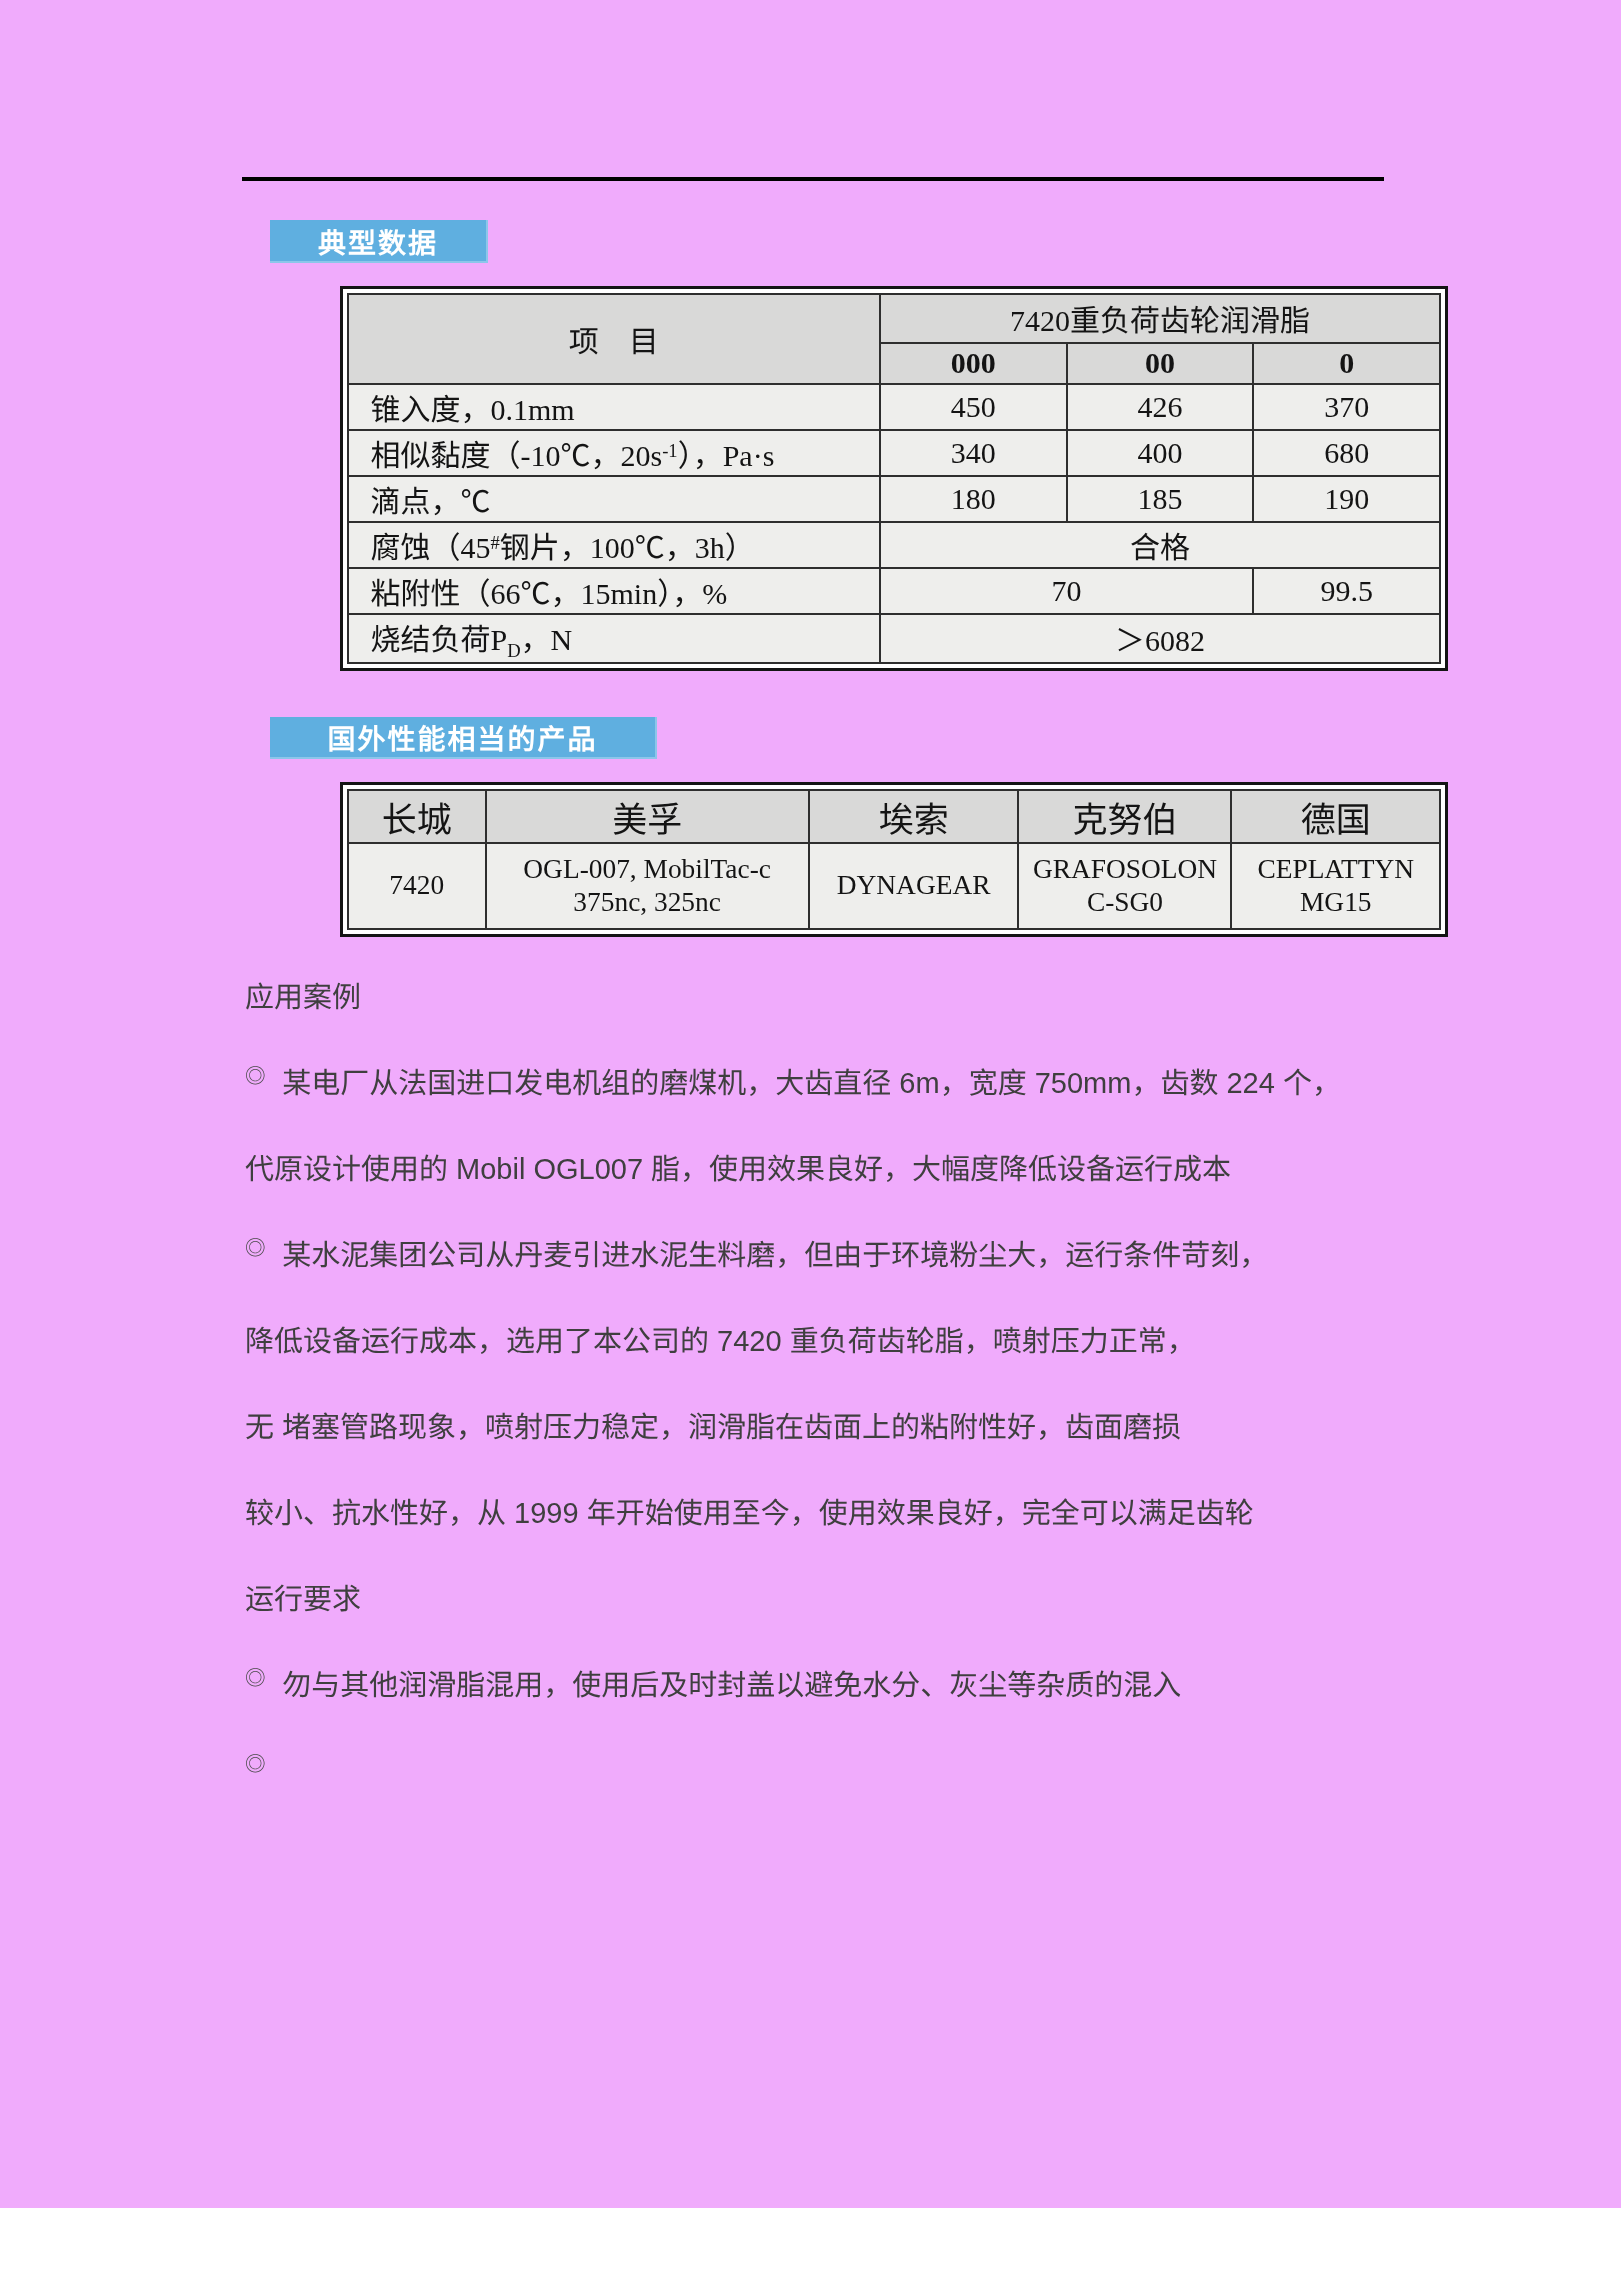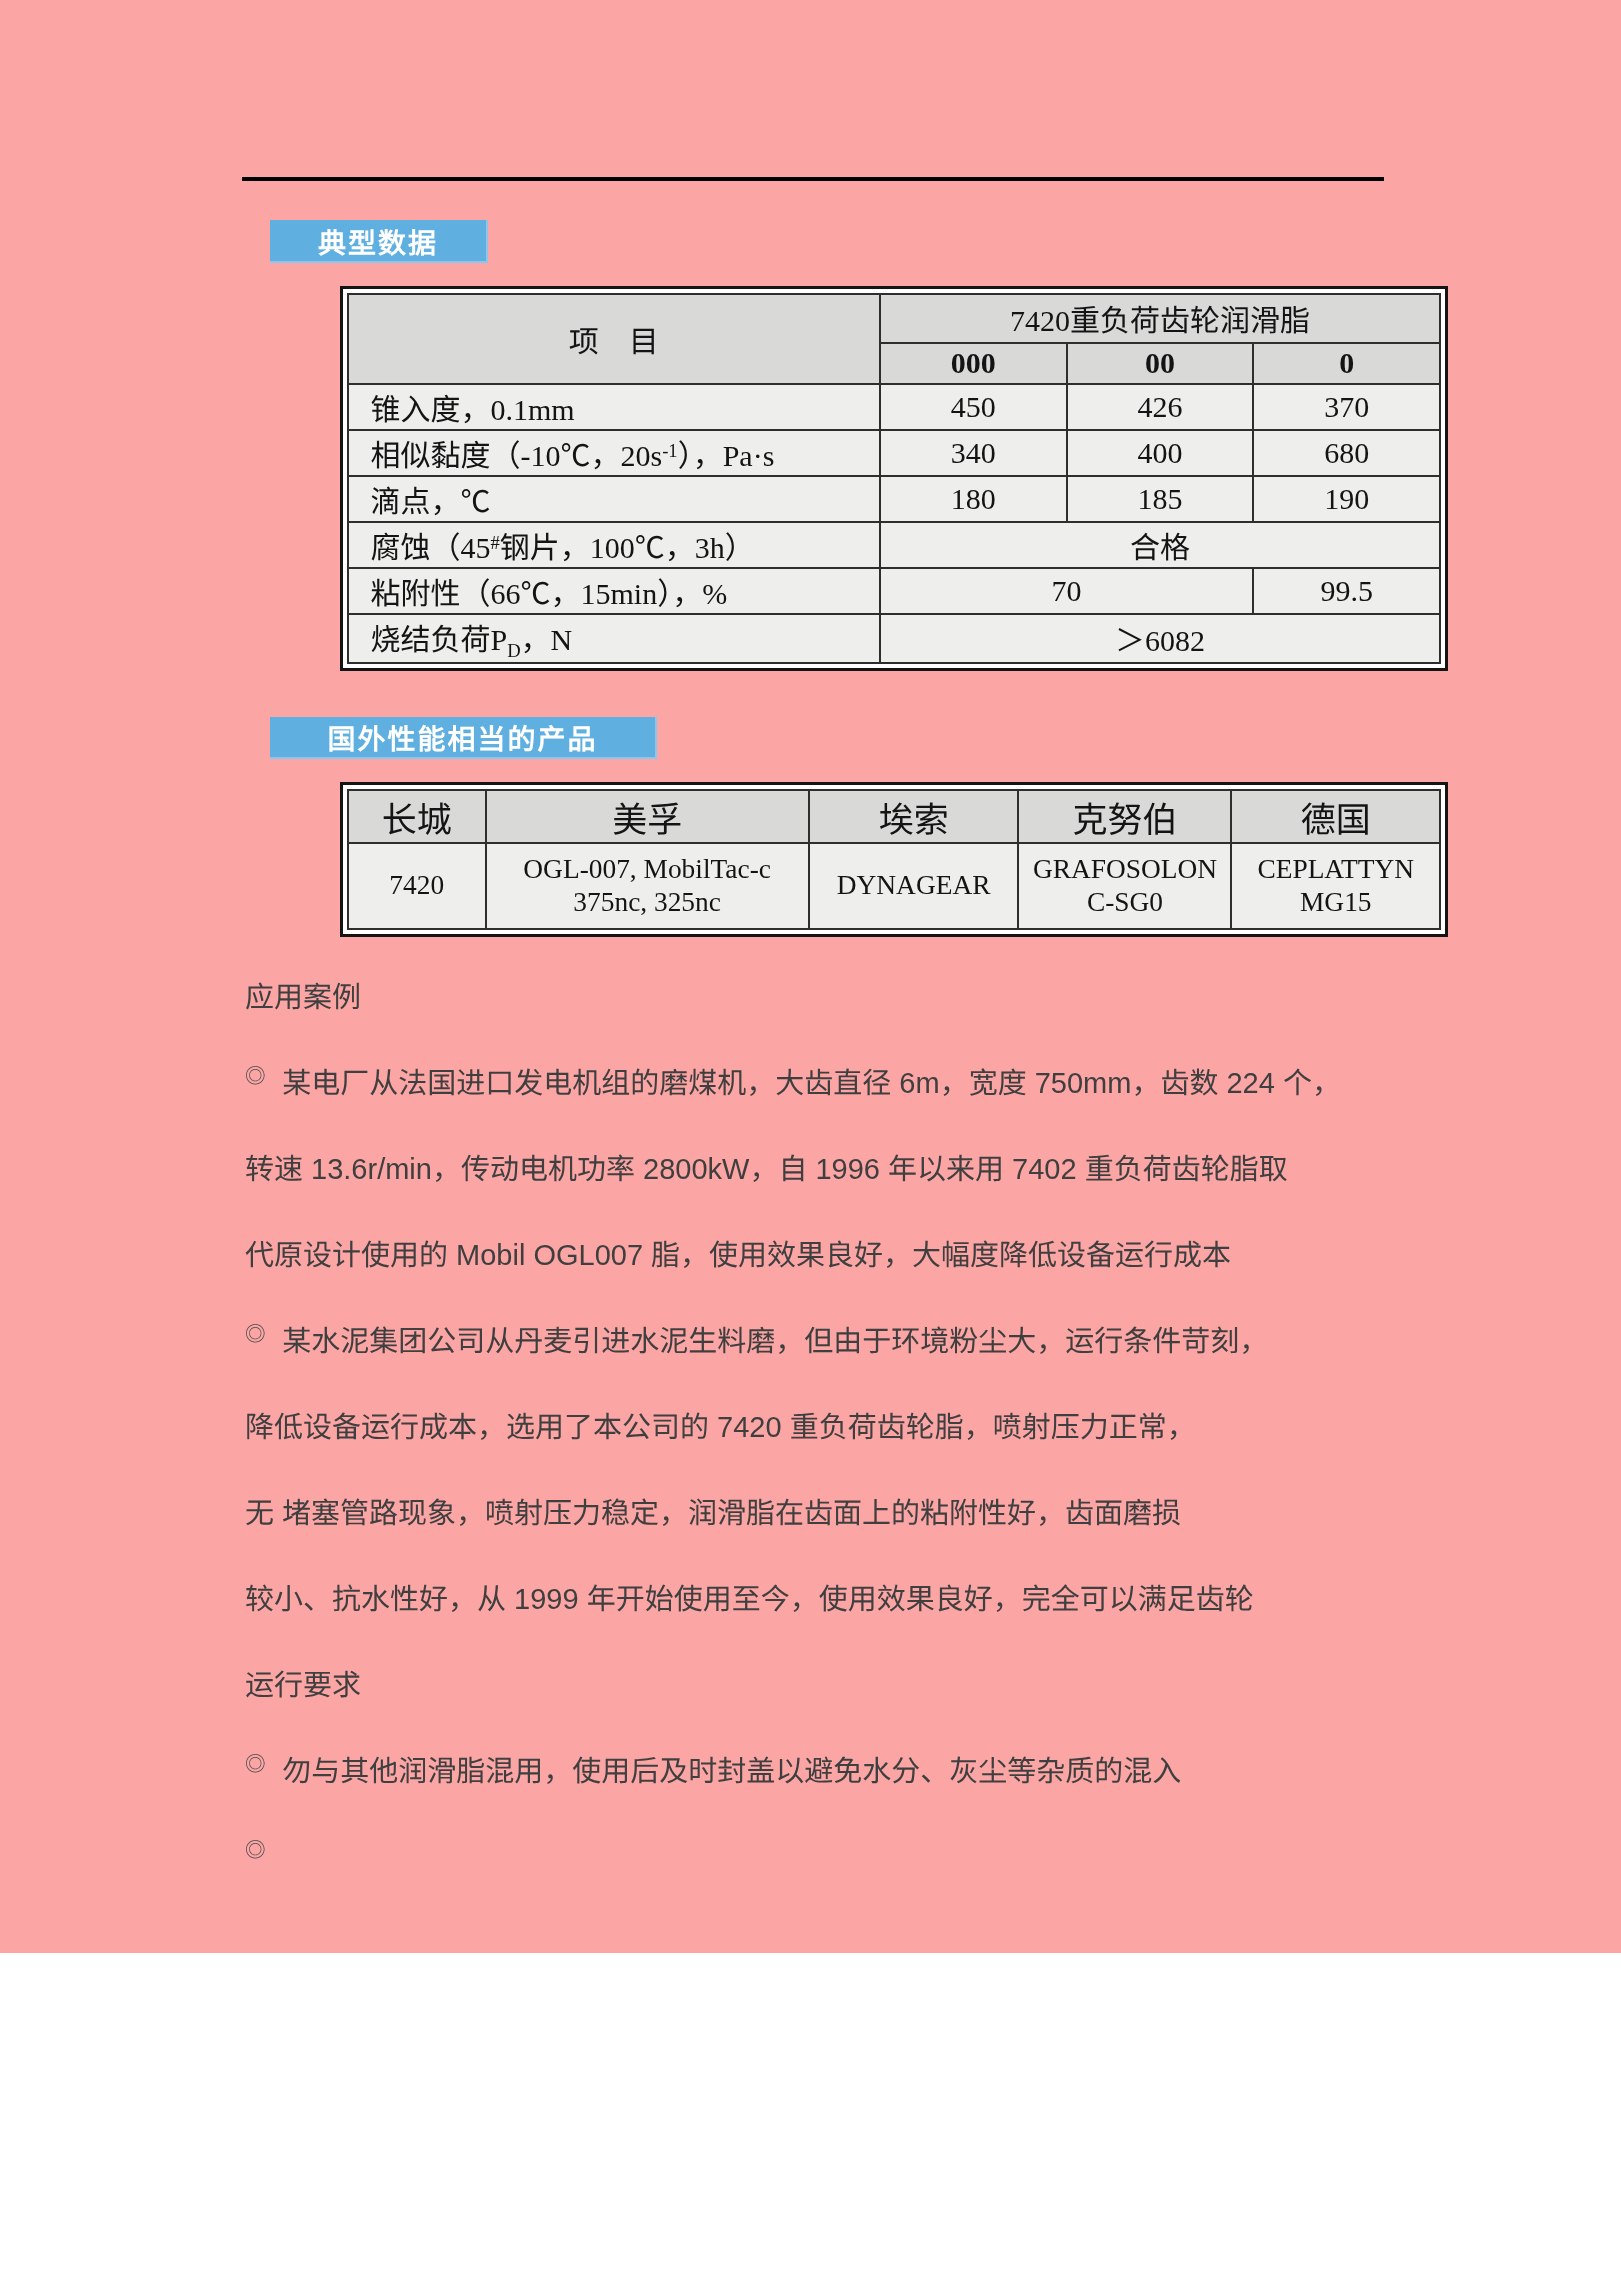--- a/index.html
+++ b/index.html
@@ -1,16 +1,16 @@
 <!DOCTYPE html>
 <html lang="zh-CN"><head>
 <meta charset="utf-8">
 <style>
   html,body{margin:0;padding:0;background:#fff;}
-  .page{position:relative;width:1621px;height:1953px;background:#fca5a5;overflow:hidden;
+  .page{position:relative;width:1621px;height:2208px;background:#f0abfc;overflow:hidden;
         font-family:"Liberation Sans",sans-serif;}
   .top-rule{position:absolute;left:242px;top:177px;width:1142px;height:3.9px;background:#000;}
 
   .badge{position:absolute;background:#5fafe0;color:#ffffff;font-weight:bold;font-size:28px;
          display:flex;align-items:center;justify-content:center;box-sizing:border-box;
          border-right:2.9px solid #8cc6ea;border-bottom:2.9px solid #8cc6ea;letter-spacing:2px;}
   .badge1{left:270px;top:220px;width:218px;height:43px;}
   .badge2{left:270px;top:717px;width:387px;height:42px;}
 
   .tbl-wrap{position:absolute;border:3.9px solid #141414;background:#ffffff;padding:3.9px;box-sizing:border-box;}
@@ -128,23 +128,20 @@
 
   <div class="body-text">
     <div class="line">
         <span>应用案例</span>
       </div>
     <div class="line">
         <span class="bullet">◎</span>
         <span>某电厂从法国进口发电机组的磨煤机，大齿直径 6m，宽度 750mm，齿数 224 个，</span>
       </div>
     <div class="line">
-        <span>转速 13.6r/min，传动电机功率 2800kW，自 1996 年以来用 7402 重负荷齿轮脂取</span>
-      </div>
-    <div class="line">
         <span>代原设计使用的 Mobil OGL007 脂，使用效果良好，大幅度降低设备运行成本</span>
       </div>
     <div class="line">
         <span class="bullet">◎</span>
         <span>某水泥集团公司从丹麦引进水泥生料磨，但由于环境粉尘大，运行条件苛刻，</span>
       </div>
     <div class="line">
         <span>降低设备运行成本，选用了本公司的 7420 重负荷齿轮脂，喷射压力正常，</span>
       </div>
     <div class="line">

